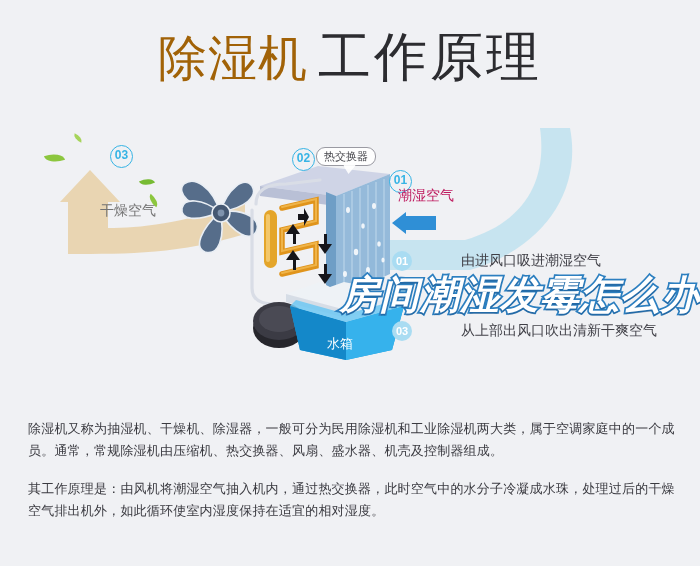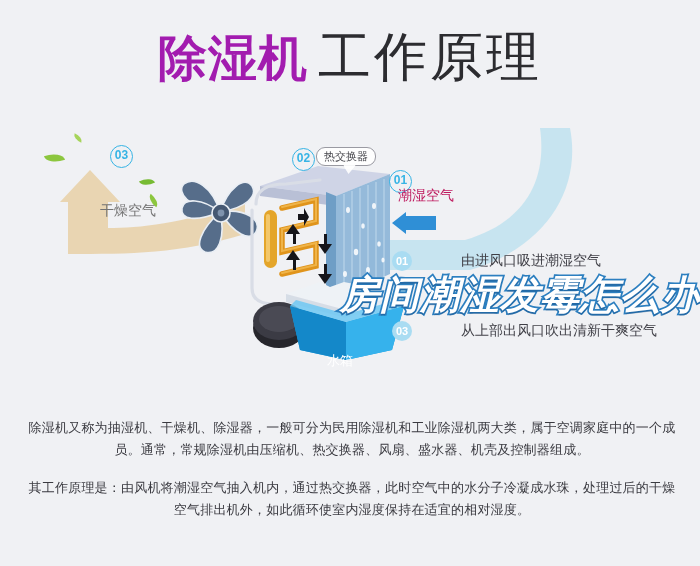--- a/index.html
+++ b/index.html
@@ -19,22 +19,22 @@
   .title-bar {
     position: absolute;
     left: 0;
     top: 22px;
     width: 700px;
     text-align: center;
     white-space: nowrap;
   }
   .title-bold {
     font-size: 49px;
-    font-weight: bold;
-    color: #a21caf;
+    font-weight: normal;
+    color: #a16207;
     letter-spacing: 1px;
     font-family: "DejaVu Sans", "Liberation Sans", sans-serif;
   }
   .title-light {
     font-size: 53px;
     font-weight: normal;
     color: #2c2c30;
     letter-spacing: 3px;
     margin-left: 10px;
     font-family: "Liberation Sans", "DejaVu Sans", sans-serif;
@@ -149,21 +149,21 @@
   
   .diag-label {
     position: absolute;
     font-size: 14px;
     color: #4a4a52;
     white-space: nowrap;
     font-family: "DejaVu Sans", "Liberation Sans", sans-serif;
   }
   .label-dry   { left: 100px; top: 82px; color:#737373; }
   .label-moist { left: 386px; top: 67px; color:#be185d;padding-left:12px; }
-  .label-tank  { left: 327px; top: 232px; color:#ffffff; font-size: 13px; }
+  .label-tank  { left: 327px; top: 215px; color:#ffffff; font-size: 13px; }
 
   
   .tank {
     position: absolute;
     left: 280px;
     top: 160px;
     width: 132px;
     height: 80px;
   }
   .tank svg { display: block; }
@@ -238,23 +238,22 @@
     position: absolute;
     left: 28px;
     top: 418px;
     width: 648px;
   }
   .para {
     font-size: 13px;
     line-height: 22px;
     color: #3a3a40;
     margin: 0 0 16px 0;
-    font-family: Liberation Mono, monospace;
+    font-family: Liberation Sans, sans-serif;
     letter-spacing: 0.2px;
-    text-align: center;
   }
 </style>
 </head>
 <body>
 
 <div class="title-bar">
   <span class="title-bold">除湿机</span><span class="title-light">工作原理</span>
 </div>
 
 <div class="diagram">

